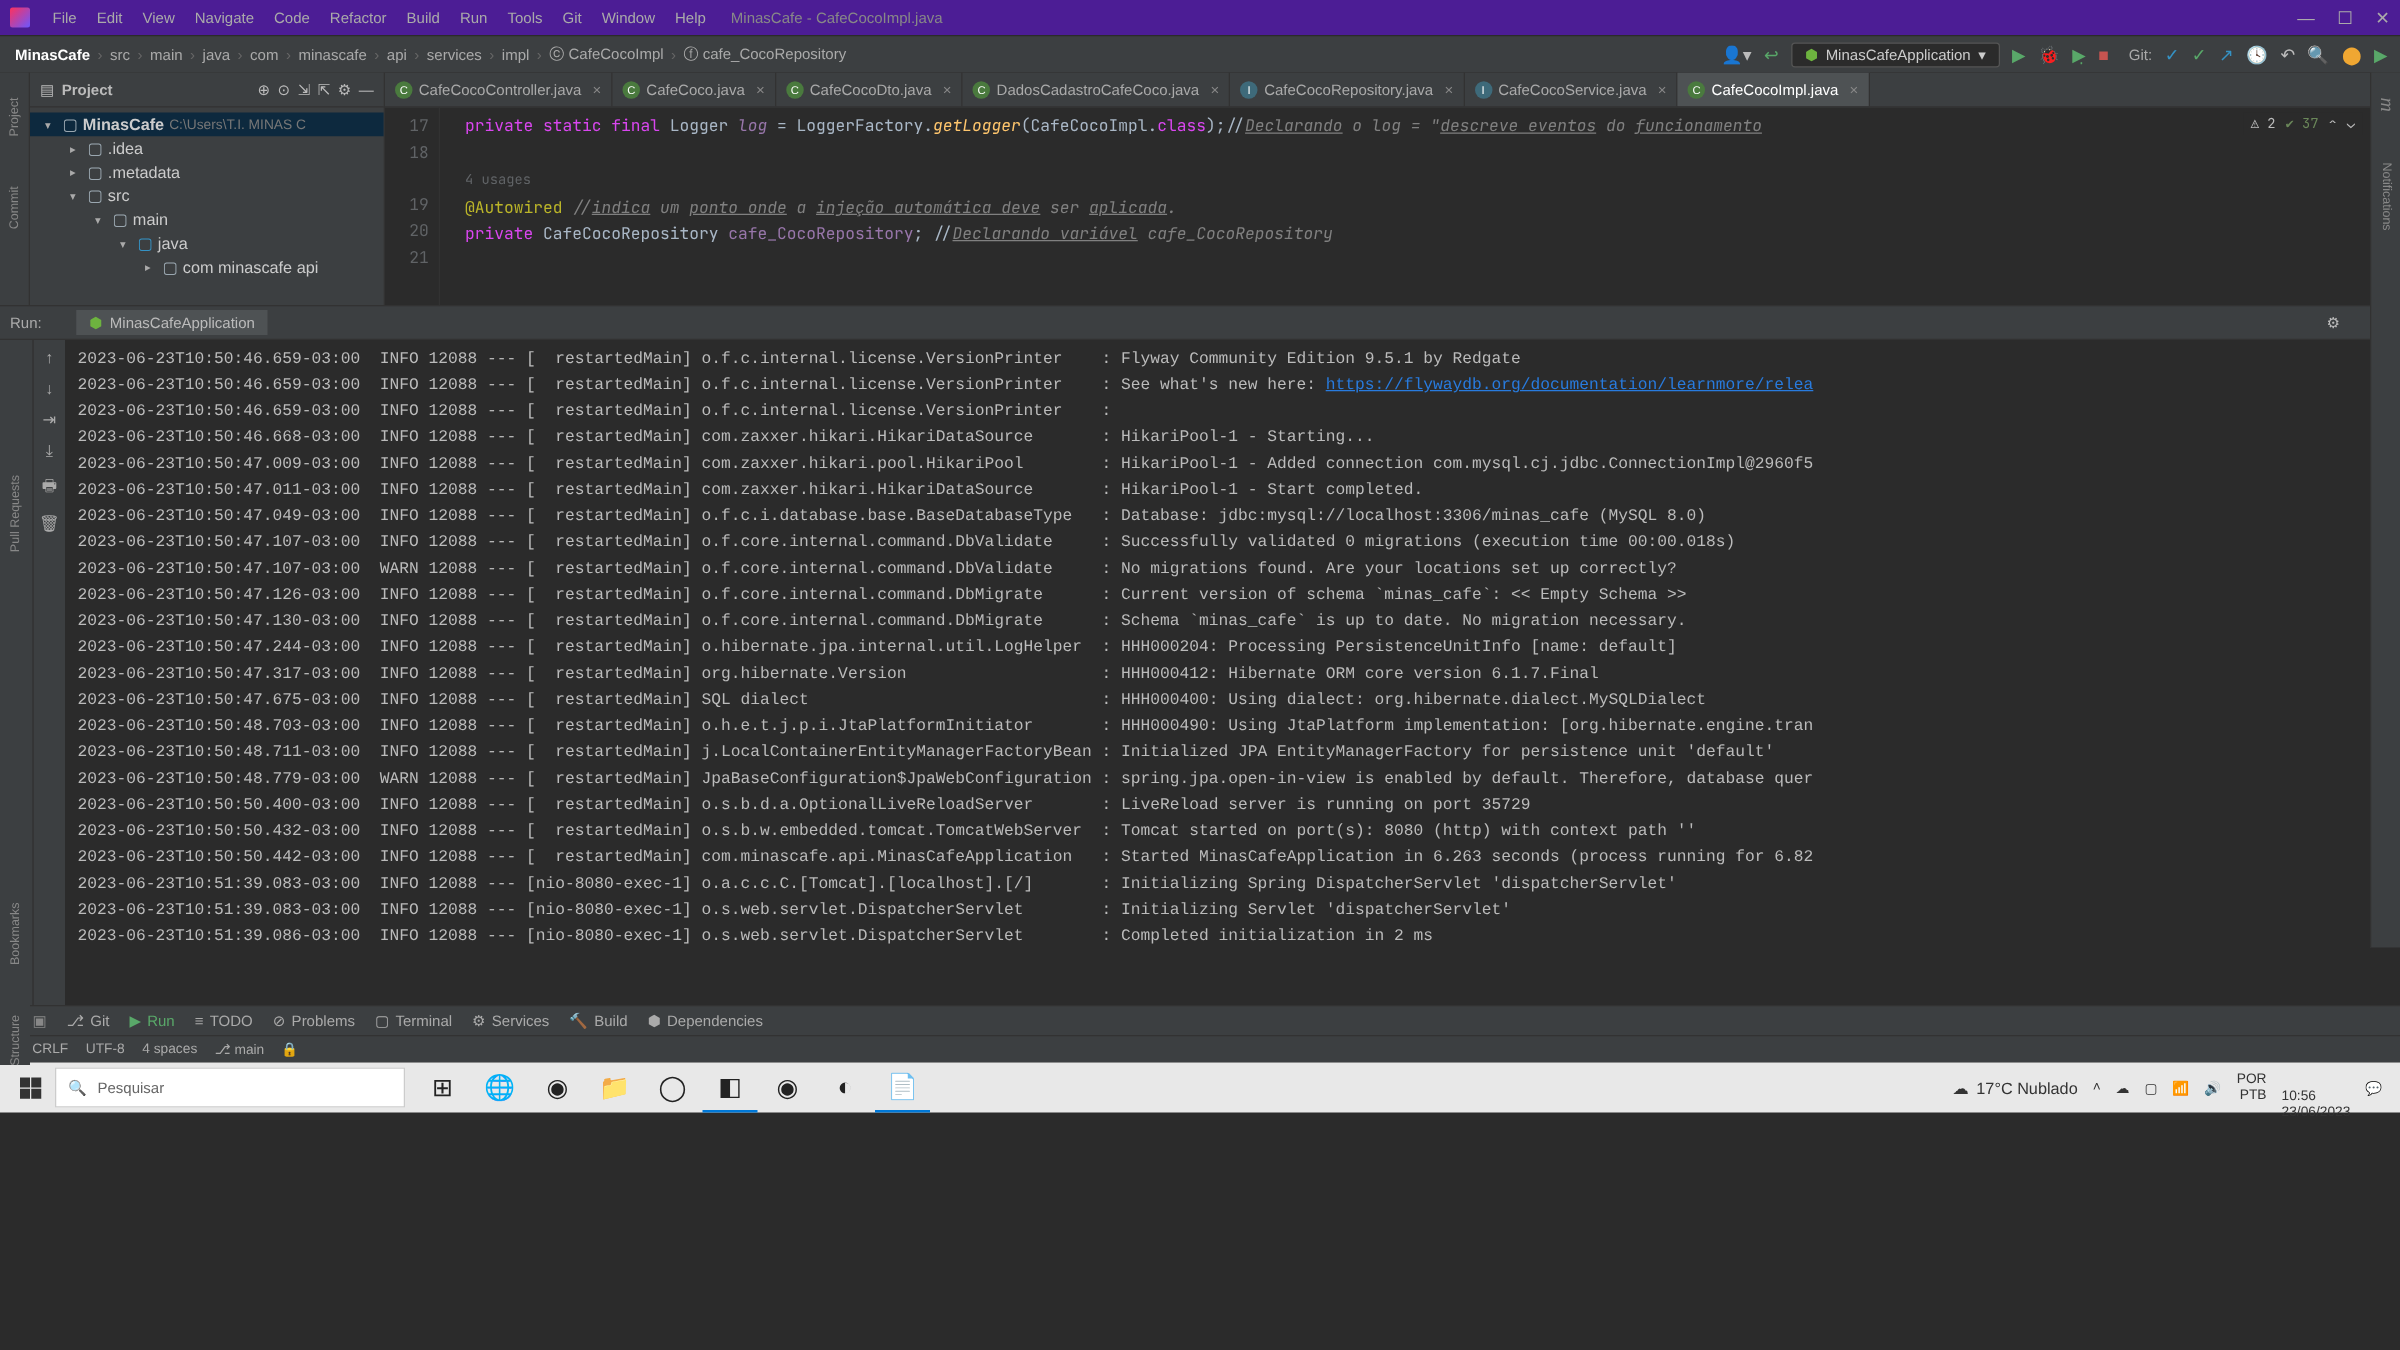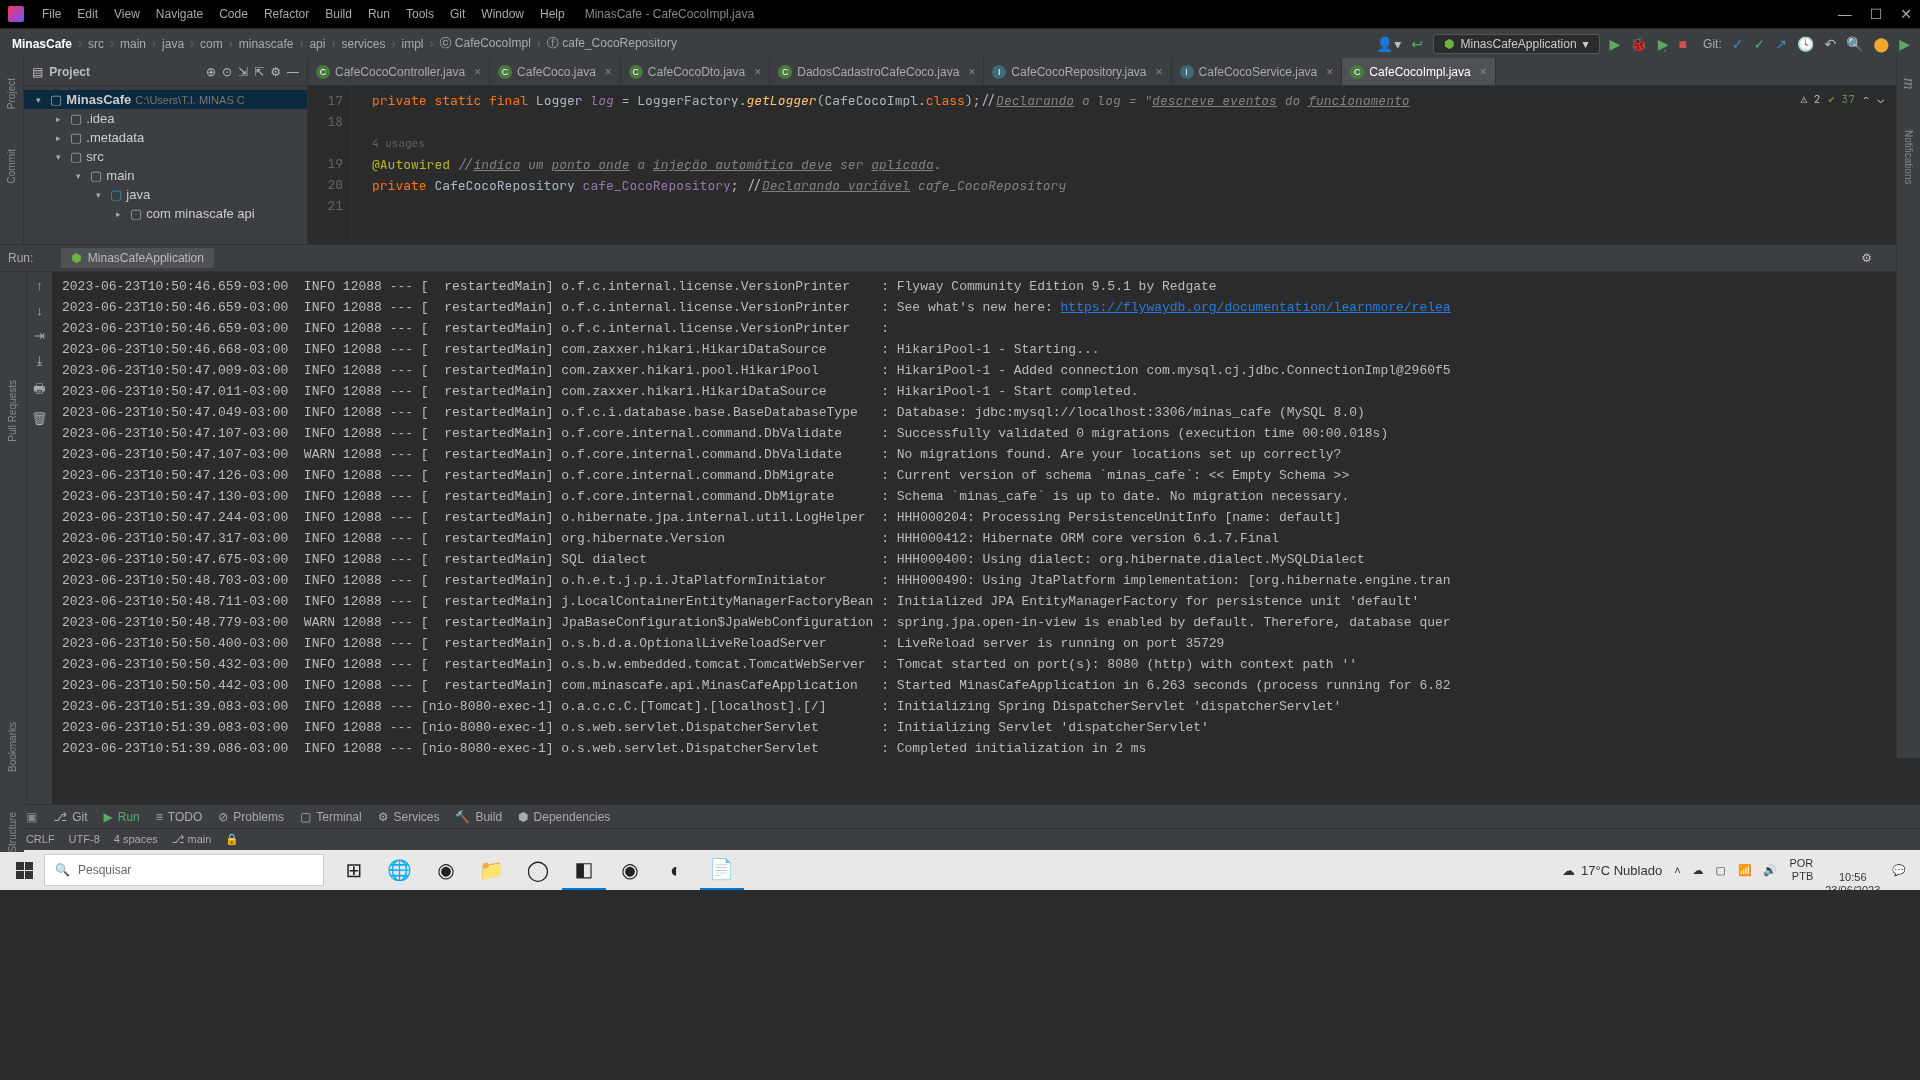--- a/index.html
+++ b/index.html
@@ -1,19 +1,19 @@
 <!DOCTYPE html>
 <html><head>
 <meta charset="utf-8">
 <style>
 * { margin: 0; padding: 0; box-sizing: border-box; }
 body { font-family: 'Segoe UI', Arial, sans-serif; font-size: 12px; background: #2b2b2b; color: #bbb; overflow: hidden; width: 1920px; height: 1080px; }
 
 
-.titlebar { height: 28px; background: #000000; display: flex; align-items: center; padding: 0 8px; color: #aaa; font-size: 12px; }
+.titlebar { height: 28px; background: #4c1d95; display: flex; align-items: center; padding: 0 8px; color: #aaa; font-size: 12px; }
 .titlebar .logo { width: 16px; height: 16px; background: linear-gradient(135deg,#fe315d,#6b57ff); border-radius: 2px; margin-right: 10px; }
 .titlebar .menu-item { padding: 0 8px; cursor: pointer; }
 .titlebar .window-title { margin-left: 12px; color: #888; flex: 1; }
 .titlebar .winbtns { display: flex; gap: 18px; color: #aaa; font-size: 14px; }
 
 
 .navbar { height: 30px; background: #3c3f41; border-top: 1px solid #2b2b2b; display: flex; align-items: center; padding: 0 10px; font-size: 12px; }
 .navbar .crumb { color: #aaa; padding: 0 2px; }
 .navbar .sep { color: #666; padding: 0 4px; }
 .navbar .spacer { flex: 1; }
@@ -49,21 +49,21 @@
 .tabs .tab.active { background: #4e5254; color: #fff; }
 .tabs .tab .c-class { background: #4a7a3e; color: #fff; width: 14px; height: 14px; border-radius: 50%; display: flex; align-items: center; justify-content: center; font-size: 9px; }
 .tabs .tab .c-interface { background: #3e6a7a; color: #fff; width: 14px; height: 14px; border-radius: 50%; display: flex; align-items: center; justify-content: center; font-size: 9px; }
 .tabs .tab .close { color: #888; font-size: 12px; margin-left: 4px; }
 .tabs-more { margin-left: auto; padding: 0 10px; color: #aaa; }
 
 .code { flex: 1; display: flex; font-family: 'JetBrains Mono', 'Consolas', monospace; font-size: 13px; position: relative; }
 .gutter { width: 44px; text-align: right; color: #606366; padding: 4px 8px 0 0; line-height: 21px; border-right: 1px solid #323232; }
 .codelines { flex: 1; padding: 4px 0 0 20px; line-height: 21px; }
 .codelines .line { white-space: pre; }
-.kw { color: #f97316; }
+.kw { color: #d946ef; }
 .anno { color: #bbb529; }
 .type { color: #a9b7c6; }
 .field { color: #9876aa; }
 .comment { color: #808080; font-style: italic; }
 .method { color: #ffc66d; font-style: italic; }
 .underline { text-decoration: underline; }
 .hint { color: #606366; font-size: 11px; }
 .inspections { position: absolute; right: 30px; top: 4px; display: flex; gap: 8px; font-size: 11px; background: #2b2b2b; padding: 2px 6px; }
 .inspections .warn { color: #bbb; }
 .inspections .check { color: #6a8759; }
@@ -99,21 +99,21 @@
 .taskbar { height: 40px; background: #e8e8e8; display: flex; align-items: center; padding: 0 4px; font-size: 12px; color: #222; }
 .taskbar .start { width: 40px; height: 40px; display: flex; align-items: center; justify-content: center; }
 .winlogo { display: grid; grid-template-columns: 8px 8px; grid-template-rows: 8px 8px; gap: 1px; }
 .winlogo div { background: #333; }
 .taskbar .search { width: 280px; height: 32px; background: #fff; border: 1px solid #ccc; display: flex; align-items: center; padding: 0 10px; gap: 8px; color: #666; }
 .taskbar .tbicons { display: flex; align-items: center; gap: 2px; margin-left: 8px; }
 .taskbar .tbicon { width: 44px; height: 40px; display: flex; align-items: center; justify-content: center; font-size: 20px; }
 .taskbar .active-ico { border-bottom: 2px solid #0078d7; }
 .taskbar .tray { margin-left: auto; display: flex; align-items: center; gap: 12px; padding: 0 10px; color: #333; font-size: 11px; }
 .weather { display: flex; align-items: center; gap: 6px; font-size: 13px; }
-.clock { text-align: center; line-height: 13px; margin-top: 28px; }
+.clock { text-align: left; line-height: 13px; margin-top: 28px; }
 .lang { text-align: right; line-height: 13px; }
 </style>
 </head>
 <body>
 
 <div class="titlebar">
   <div class="logo"></div>
   <span class="menu-item">File</span>
   <span class="menu-item">Edit</span>
   <span class="menu-item">View</span>

